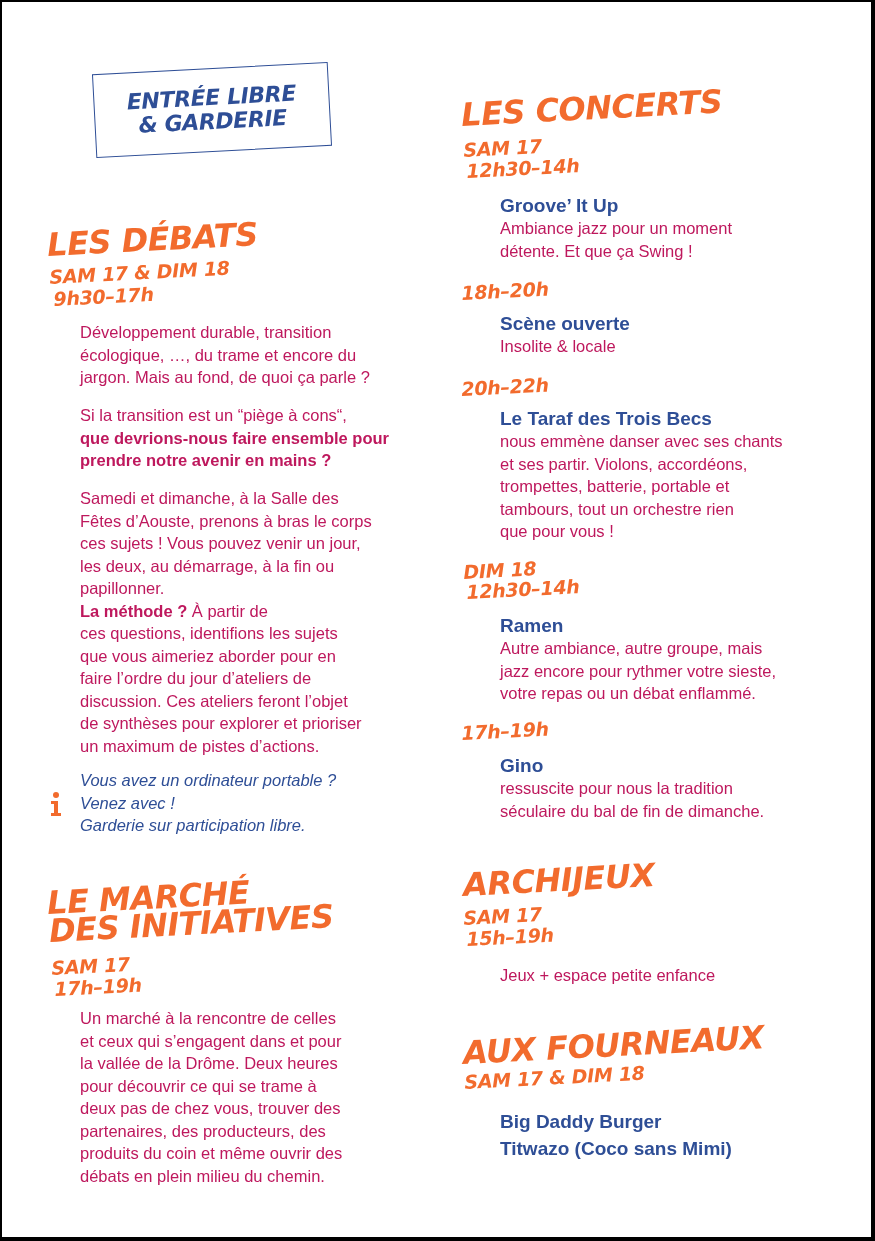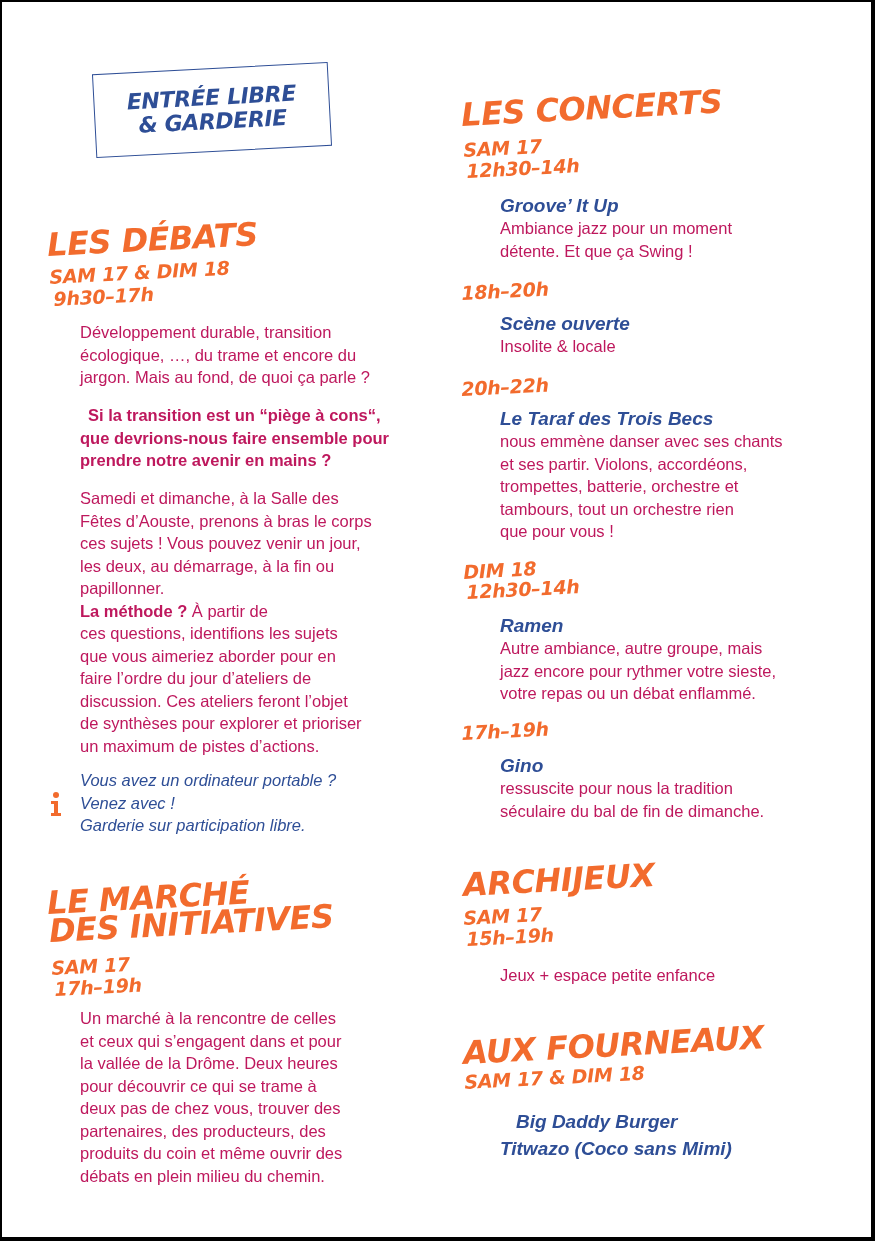--- a/index.html
+++ b/index.html
@@ -30,21 +30,21 @@
   }
   .body-txt {
     font-family: "Liberation Sans", sans-serif;
     font-size: 16.5px; line-height: 22.5px; color: #be185d;
     margin: 0; white-space: nowrap;
   }
   .body-txt b { font-weight: bold; }
   .title-txt {
     font-family: "Liberation Sans", sans-serif;
     font-weight: bold; font-size: 19px; line-height: 23px; color: #2E4E96;
-    margin: 0; white-space: nowrap; font-style: italic;
+    margin: 0; white-space: nowrap;
   }
   .badge {
     position: absolute; left: 92px; top: 66px; width: 236px; height: 84px;
     border: 1.5px solid #2E4E96; box-sizing: border-box;
     transform: rotate(-3deg); transform-origin: center;
     display: flex; flex-direction: column; align-items: center; justify-content: center;
   }
   .badge span {
     font-family: "DejaVu Sans", sans-serif; font-weight: bold; font-style: italic;
     font-size: 22px; line-height: 24px; color: #2E4E96; letter-spacing: -0.4px;
@@ -73,21 +73,21 @@
     <div class="h-date abs" style="left:48px; top:265px;">SAM 17 &amp; DIM 18</div>
     <div class="h-date abs" style="left:52px; top:287px;">9h30–17h</div>
 
     <div class="abs" style="left:78px; top:319px;">
       <p class="body-txt">Développement durable, transition</p>
       <p class="body-txt">écologique, …, du trame et encore du</p>
       <p class="body-txt">jargon. Mais au fond, de quoi ça parle ?</p>
     </div>
 
     <div class="abs" style="left:78px; top:402px;">
-      <p class="body-txt" style="font-weight:bold;margin-left:8px;">Si la transition est un “piège à cons“,</p>
+      <p class="body-txt" style="font-weight:normal;">Si la transition est un “piège à cons“,</p>
       <p class="body-txt" style="font-weight:bold;">que devrions-nous faire ensemble pour</p>
       <p class="body-txt" style="font-weight:bold;">prendre notre avenir en mains ?</p>
     </div>
 
     <div class="abs" style="left:78px; top:485px;">
       <p class="body-txt">Samedi et dimanche, à la Salle des</p>
       <p class="body-txt">Fêtes d’Aouste, prenons à bras le corps</p>
       <p class="body-txt">ces sujets ! Vous pouvez venir un jour,</p>
       <p class="body-txt">les deux, au démarrage, à la fin ou</p>
       <p class="body-txt">papillonner.</p>
@@ -145,21 +145,21 @@
     <div class="abs" style="left:498px; top:310px;">
       <p class="title-txt">Scène ouverte</p>
       <p class="body-txt">Insolite &amp; locale</p>
     </div>
 
     <div class="h-date abs" style="left:460px; top:377px;">20h–22h</div>
     <div class="abs" style="left:498px; top:405px;">
       <p class="title-txt">Le Taraf des Trois Becs</p>
       <p class="body-txt">nous emmène danser avec ses chants</p>
       <p class="body-txt">et ses partir. Violons, accordéons,</p>
-      <p class="body-txt">trompettes, batterie, orchestre et</p>
+      <p class="body-txt">trompettes, batterie, portable et</p>
       <p class="body-txt">tambours, tout un orchestre rien</p>
       <p class="body-txt">que pour vous !</p>
     </div>
 
     <div class="h-date abs" style="left:462px; top:560px;">DIM 18</div>
     <div class="h-date abs" style="left:465px; top:580px;">12h30–14h</div>
     <div class="abs" style="left:498px; top:612px;">
       <p class="title-txt">Ramen</p>
       <p class="body-txt">Autre ambiance, autre groupe, mais</p>
       <p class="body-txt">jazz encore pour rythmer votre sieste,</p>
@@ -178,18 +178,18 @@
     <h2 class="h-big abs" style="left:462px; top:868px;">ARCHIJEUX</h2>
     <div class="h-date abs" style="left:462px; top:906px;">SAM 17</div>
     <div class="h-date abs" style="left:465px; top:927px;">15h–19h</div>
     <p class="body-txt abs" style="left:498px; top:962px;">Jeux + espace petite enfance</p>
   </section>
 
   <section>
     <h2 class="h-big abs" style="left:462px; top:1036px;">AUX FOURNEAUX</h2>
     <div class="h-date abs" style="left:463px; top:1070px;">SAM 17 &amp; DIM 18</div>
     <div class="abs" style="left:498px; top:1106px;">
-      <p class="title-txt" style="line-height:27px;margin-left:16px;">Big Daddy Burger</p>
+      <p class="title-txt" style="line-height:27px;">Big Daddy Burger</p>
       <p class="title-txt" style="line-height:27px;">Titwazo (Coco sans Mimi)</p>
     </div>
   </section>
 
 </div>
 
 </body></html>

